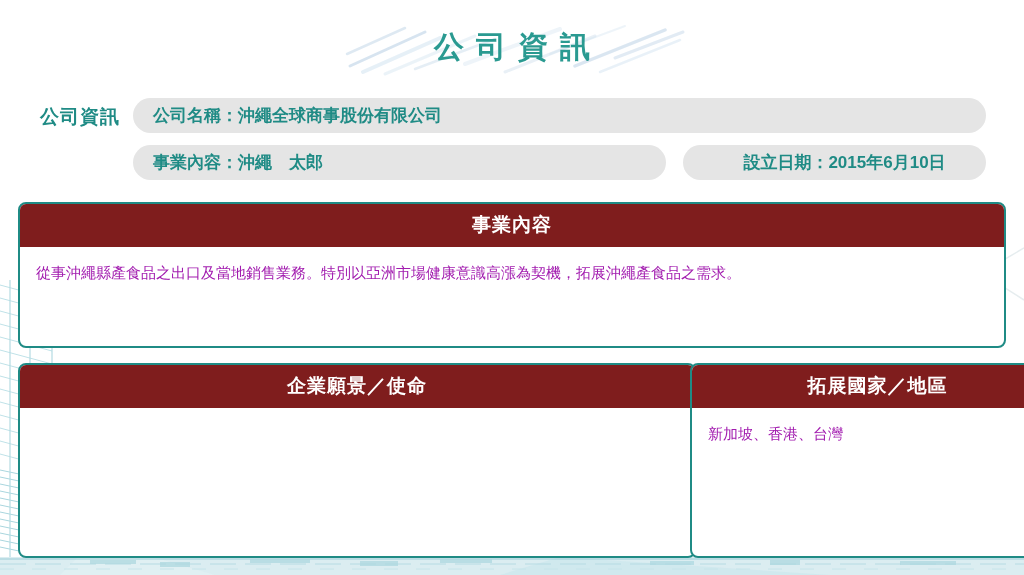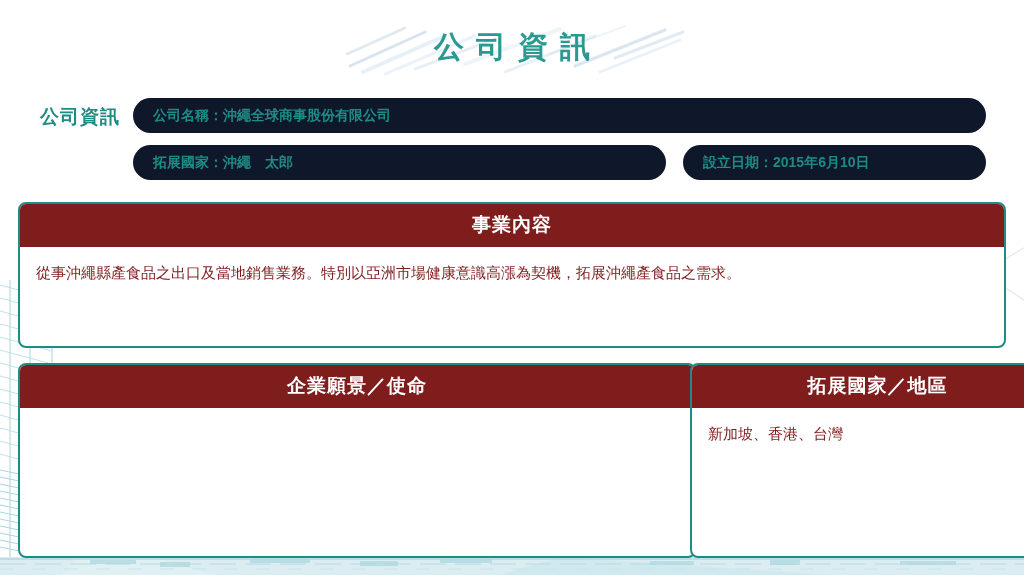--- a/index.html
+++ b/index.html
@@ -31,49 +31,49 @@
     color: #2a9a91;
     letter-spacing: 12px; padding-left: 12px;
   }
   .info-label {
     position: absolute; left: 40px; top: 104px; z-index: 2;
     font-size: 19px; font-weight: bold; color: #1f8b85;
     letter-spacing: 1px;
   }
   .pill {
     position: absolute; z-index: 2;
-    background: #0f172a;
+    background: #e5e5e5;
     border-radius: 18px;
     height: 35px; line-height: 35px;
-    color: #1f8b85; font-weight: bold; font-size: 14px;
+    color: #1f8b85; font-weight: bold; font-size: 17px;
     padding-left: 20px;
     white-space: nowrap; overflow: hidden;
   }
   .pill-company   { left: 133px; top: 98px;  width: 853px; }
   .pill-rep       { left: 133px; top: 145px; width: 533px; }
-  .pill-date      { left: 683px; top: 145px; width: 303px; }
+  .pill-date      { left: 683px; top: 145px; width: 303px; text-align: center; }
   .section-box {
     position: absolute; z-index: 2;
     background: #ffffff;
     border: 2px solid #1f8b85;
     border-radius: 8px;
     overflow: hidden;
   }
   .box-business { left: 18px;  top: 202px; width: 988px; height: 146px; }
   .box-vision   { left: 18px;  top: 363px; width: 678px; height: 195px; }
   .box-expand   { left: 690px; top: 363px; width: 375px; height: 195px; }
   .section-header {
     background: #7f1d1d; color: #ffffff;
     text-align: center; font-weight: bold; font-size: 19px;
     padding: 8px 0 9px 0;
     letter-spacing: 1px;
   }
   .section-body {
     padding: 15px 16px;
-    font-size: 15px; color: #7f1d1d;
+    font-size: 15px; color: #a21caf;
     line-height: 1.5;
   }
 </style>
 </head>
 <body>
 
 <svg class="bg-decor" viewBox="0 0 1024 575" aria-hidden="true">
 
   <rect x="0" y="557" width="1024" height="18" fill="#dbedf1"></rect>
   <polygon points="500,575 830,575 560,557" fill="#cde7ed" opacity="0.8"></polygon>
@@ -153,21 +153,21 @@
       <line x1="255" y1="58" x2="335" y2="26" stroke="#cfe2f0" stroke-width="2.5" opacity="0.45"></line>
       <line x1="270" y1="44" x2="338" y2="18" stroke="#b7cfe4" stroke-width="3" opacity="0.4"></line>
     </g>
   </svg>
   <div class="page-title">公司資訊</div>
 </div>
 
 <div class="info-label">公司資訊</div>
 
 <div class="pill pill-company">公司名稱：沖繩全球商事股份有限公司</div>
-<div class="pill pill-rep">拓展國家：沖繩　太郎</div>
+<div class="pill pill-rep">事業內容：沖繩　太郎</div>
 <div class="pill pill-date">設立日期：2015年6月10日</div>
 
 <div class="section-box box-business">
   <div class="section-header">事業內容</div>
   <div class="section-body">從事沖繩縣產食品之出口及當地銷售業務。特別以亞洲市場健康意識高漲為契機，拓展沖繩產食品之需求。</div>
 </div>
 
 <div class="section-box box-vision">
   <div class="section-header">企業願景／使命</div>
 </div>

